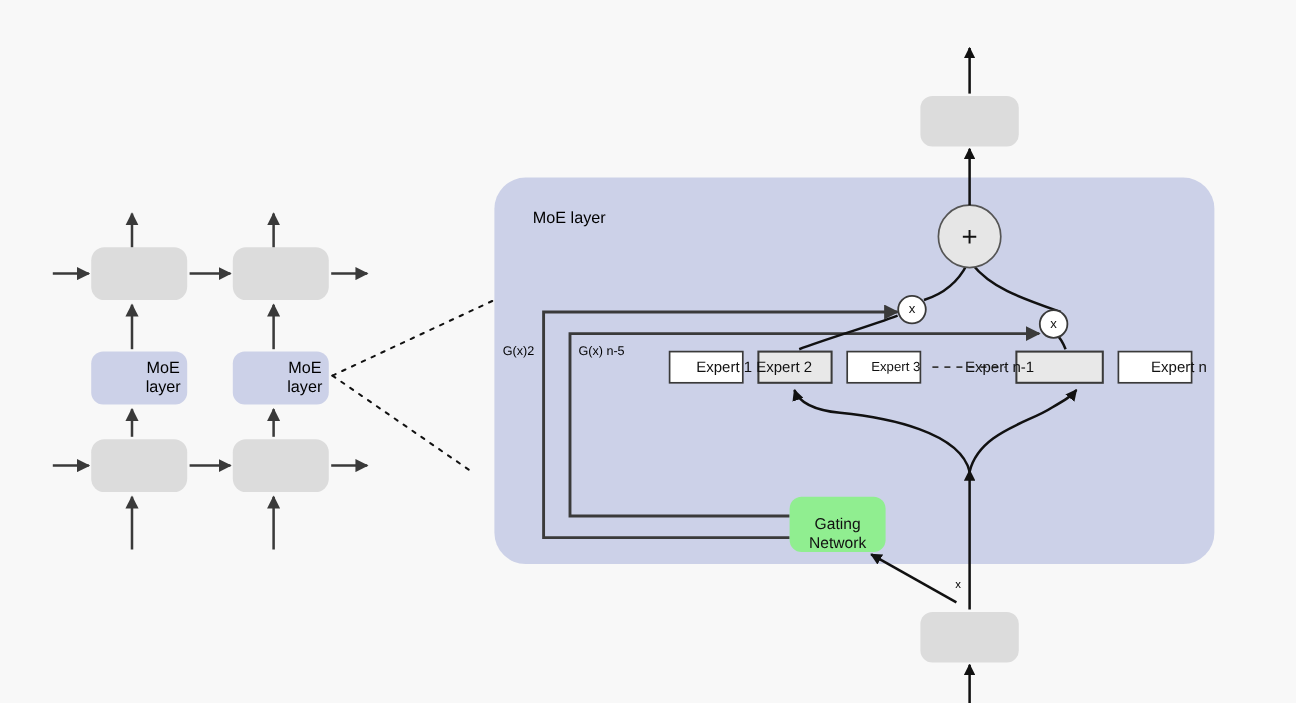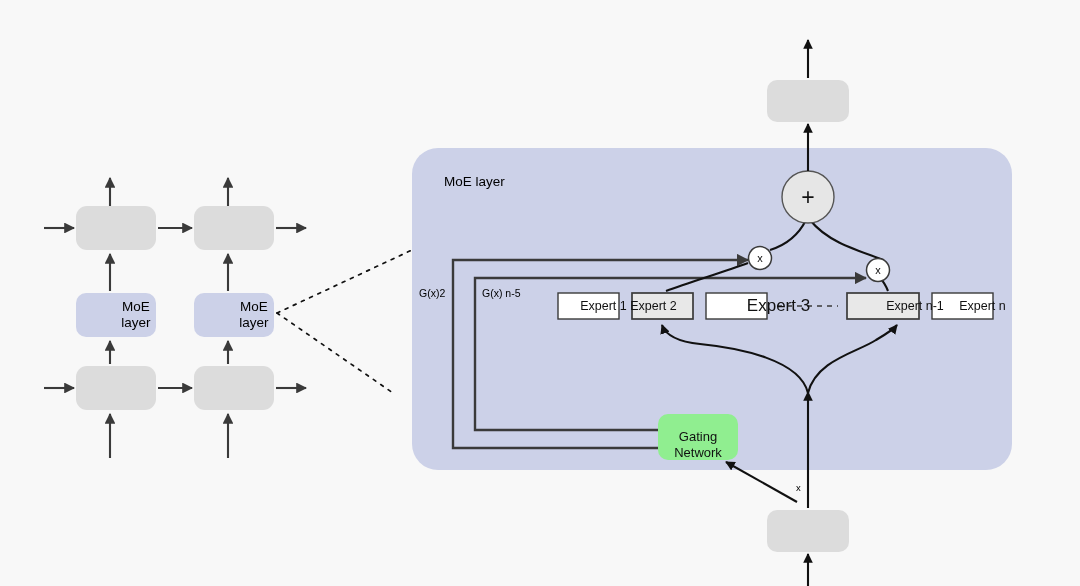--- a/index.html
+++ b/index.html
@@ -130,22 +130,22 @@
   <div class="lbl center" style="left:194px; top:299px; width:80px; font-size:13.5px;">MoE
 layer</div>
 
   <div class="lbl" style="left:444px; top:174px; font-size:13.5px;">MoE layer</div>
 
   <div class="lbl" style="left:419px; top:287px; font-size:10.5px;">G(x)2</div>
   <div class="lbl" style="left:482px; top:287px; font-size:10.5px;">G(x) n-5</div>
 
   <div class="box-text" style="left:558px; top:293px; width:61px; height:26px; font-size:12.5px;margin-left:15px;">Expert 1</div>
   <div class="box-text" style="left:632px; top:293px; width:43px; height:26px; font-size:12.5px;">Expert 2</div>
-  <div class="box-text" style="left:706px; top:293px; width:81px; height:26px; font-size:17px;padding-left:32px;">Expert 3</div>
-  <div class="box-text" style="left:879px; top:293px; width:72px; height:26px; font-size:12.5px;">Expert n-1</div>
+  <div class="box-text" style="left:706px; top:293px; width:81px; height:26px; font-size:11px;">Expert 3</div>
+  <div class="box-text" style="left:797px; top:293px; width:72px; height:26px; font-size:12.5px;">Expert n-1</div>
   <div class="box-text" style="left:932px; top:293px; width:61px; height:26px; font-size:12.5px;margin-left:20px;">Expert n</div>
 
   <div class="box-text" style="left:658px; top:414px; width:80px; height:62px; font-size:13px; line-height:1.25;">Gating
 Network</div>
 
   <div class="box-text" style="left:748px; top:246px; width:24px; height:24px; font-size:11px;">x</div>
   <div class="box-text" style="left:866px; top:258px; width:24px; height:24px; font-size:11px;">x</div>
   <div class="box-text" style="left:782px; top:171px; width:52px; height:52px; font-size:23px;">+</div>
 
   <div class="lbl" style="left:796px; top:482px; font-size:9.5px;">x</div>

